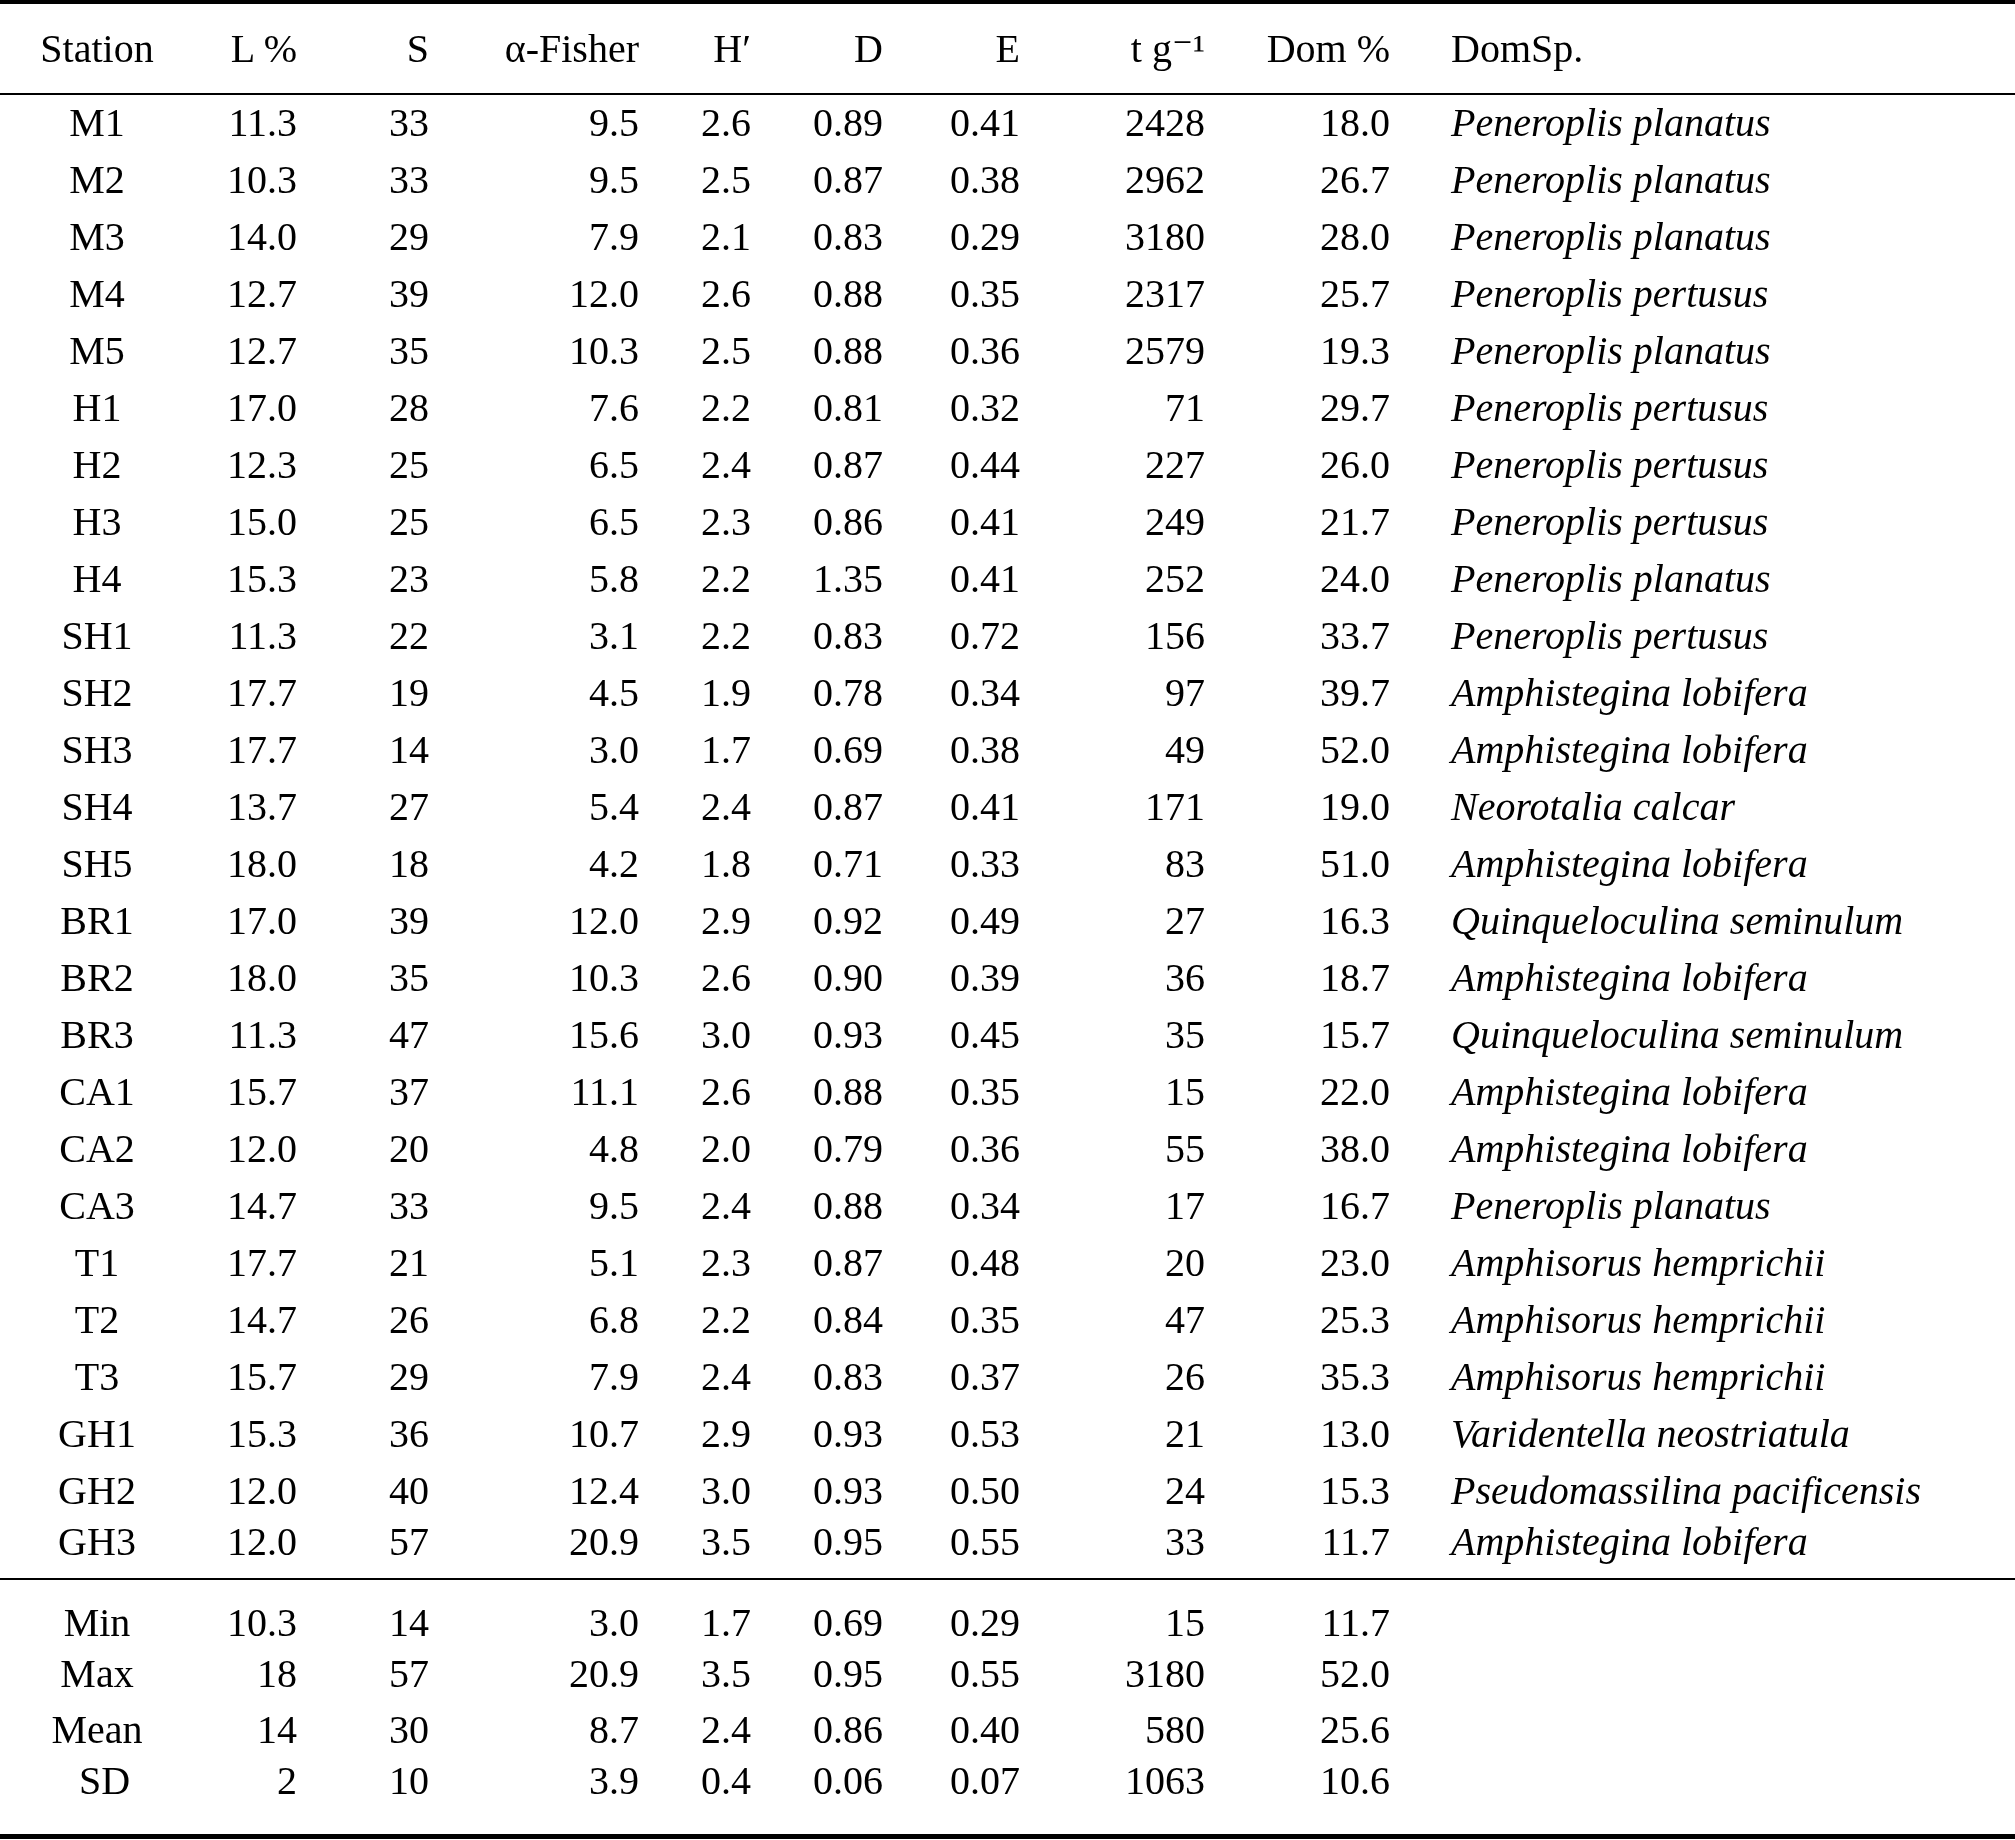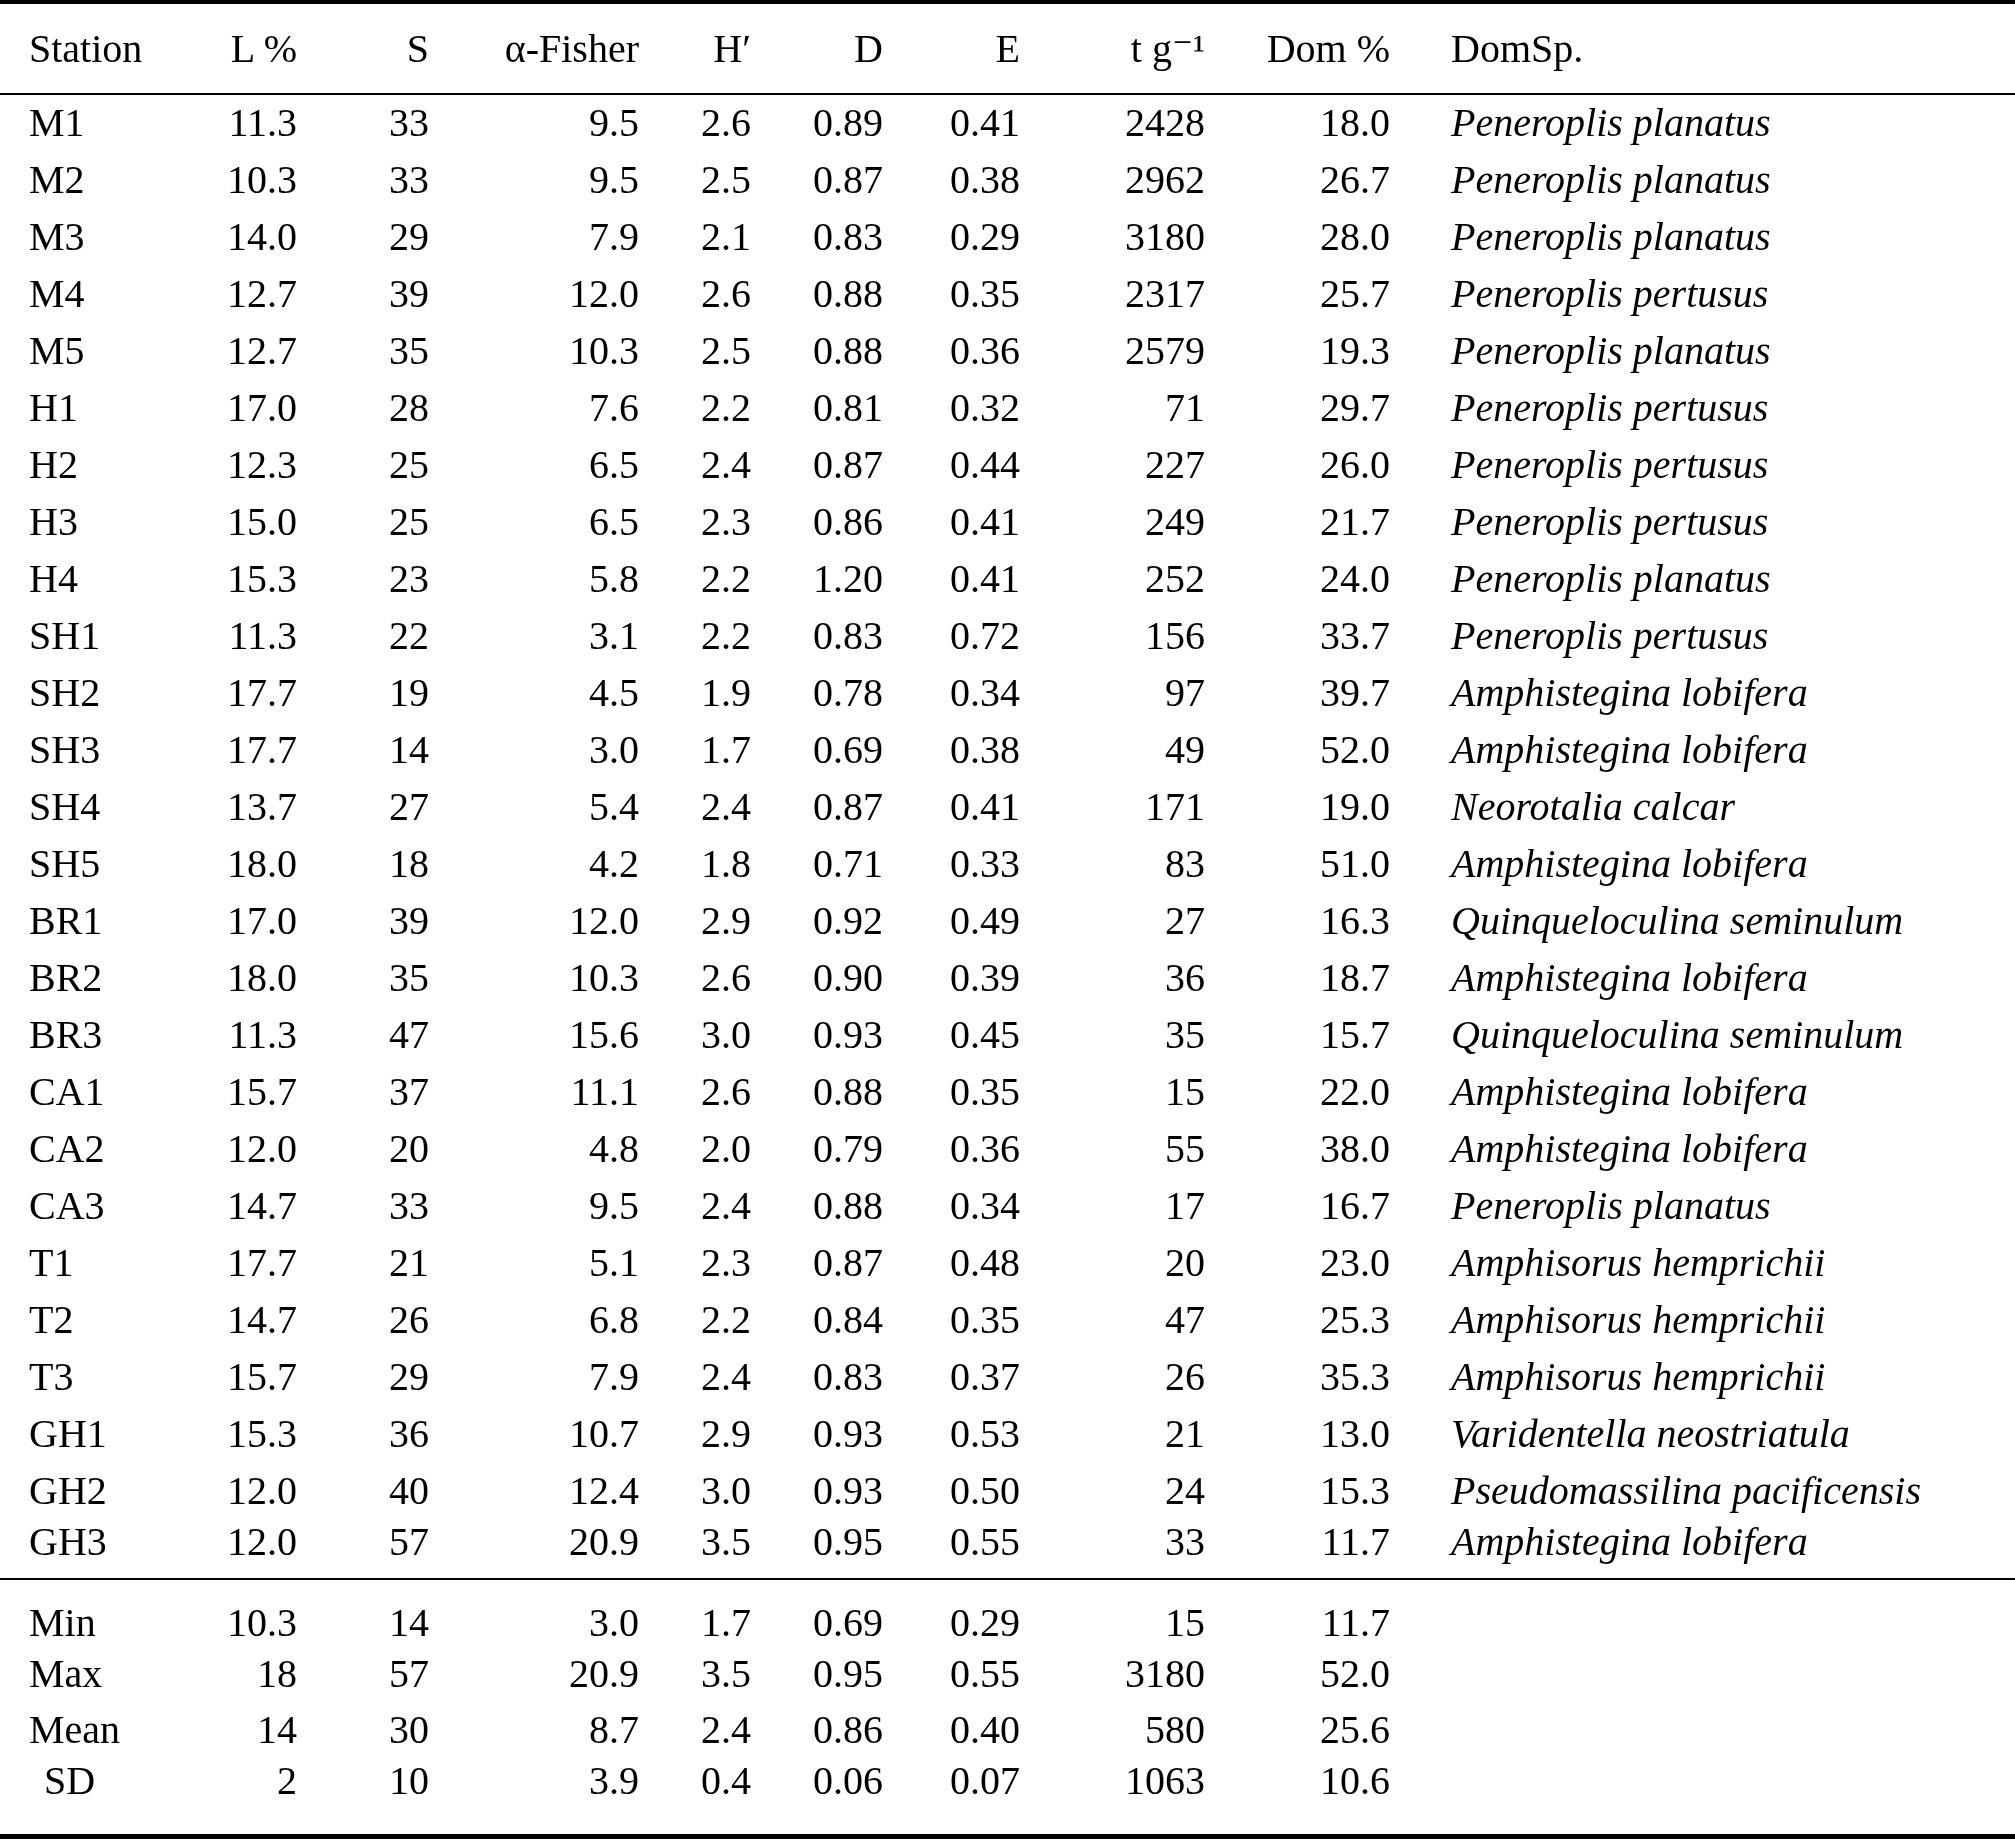--- a/index.html
+++ b/index.html
@@ -32,21 +32,21 @@
   tbody td {
     height: 57px;
     vertical-align: middle;
     white-space: nowrap;
   }
   tbody.main tr:last-child td { padding-bottom: 13.7px; margin-left: 16px; }
   tbody.summary { border-top: 2.9px solid #000; }
   tbody.summary td { height: 56px; }
   tbody.summary tr:first-child td { padding-top: 21px; }
   tbody.summary tr:last-child td { padding-bottom: 31px; padding-left: 44px; }
-  .c0 { text-align: left; padding-left: 29px; }
+  .c0 { text-align: center; padding-left: 29px; }
   .c1, .c2, .c3, .c4, .c5, .c6, .c7, .c8 { text-align: right; }
   .c9 { text-align: left; padding-left: 60px; }
   tbody .c9 { font-style: italic; }
   thead .c9 { font-style: normal; }
 </style>
 </head>
 <body>
 
 <table class="div-table">
   <colgroup>
@@ -171,21 +171,21 @@
         <td class="c7">249</td>
         <td class="c8">21.7</td>
         <td class="c9">Peneroplis pertusus</td>
       </tr>
       <tr>
         <td class="c0">H4</td>
         <td class="c1">15.3</td>
         <td class="c2">23</td>
         <td class="c3">5.8</td>
         <td class="c4">2.2</td>
-        <td class="c5">1.20</td>
+        <td class="c5">1.35</td>
         <td class="c6">0.41</td>
         <td class="c7">252</td>
         <td class="c8">24.0</td>
         <td class="c9">Peneroplis planatus</td>
       </tr>
       <tr>
         <td class="c0">SH1</td>
         <td class="c1">11.3</td>
         <td class="c2">22</td>
         <td class="c3">3.1</td>

